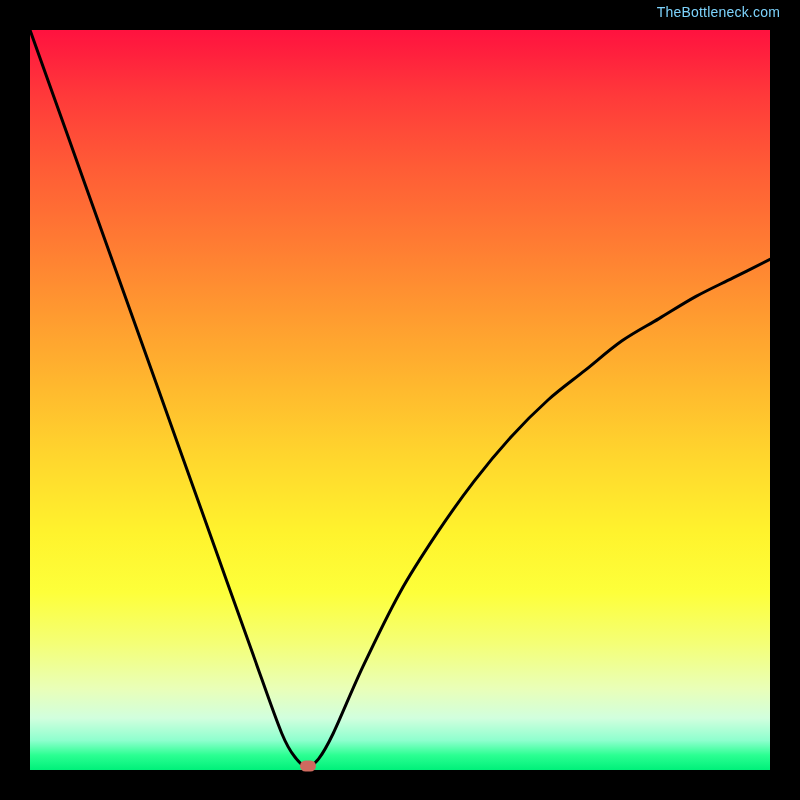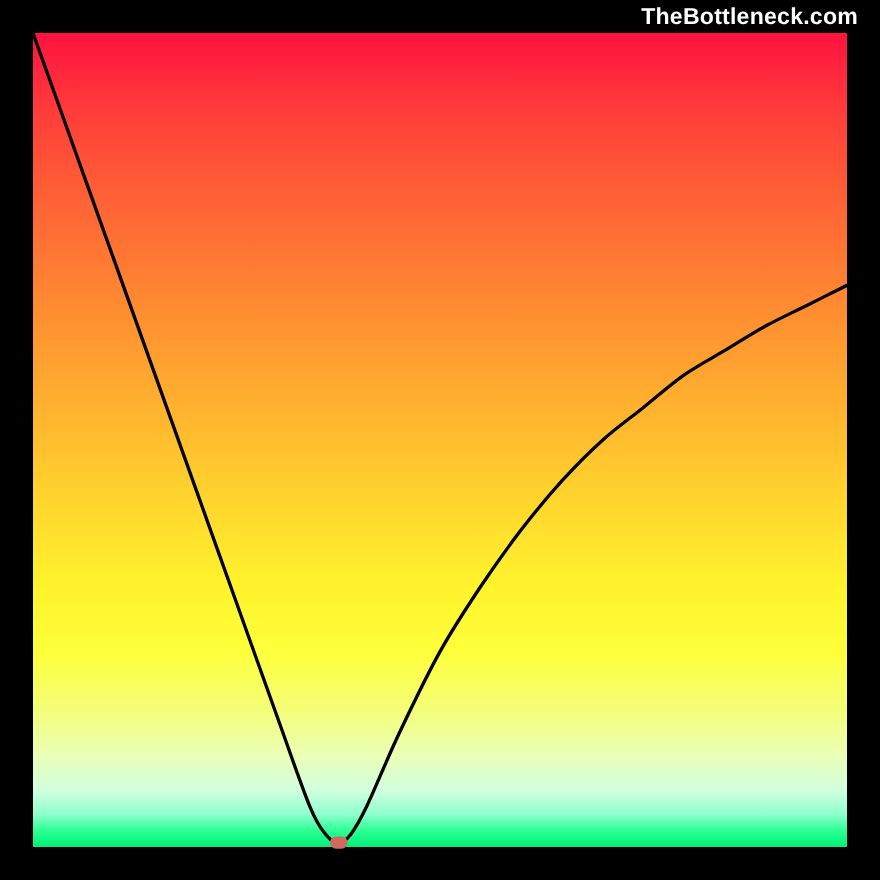--- a/index.html
+++ b/index.html
@@ -38,24 +38,24 @@
       #d1ffde 93%,
       #8effce 96%,
       #2bff92 98%,
       #00f07a 100%
     );
   }
   .watermark {
     position: absolute;
     top: 4px;
     right: 20px;
-    color: #ffffff;
-    font-size: 21px;
+    color: #7dd3fc;
+    font-size: 14px;
     letter-spacing: 0.2px;
-    font-weight: 700;
+    font-weight: 400;
     user-select: none;
   }
   svg.curve {
     position: absolute;
     left: 0;
     top: 0;
     width: 740px;
     height: 740px;
   }
   .marker {

